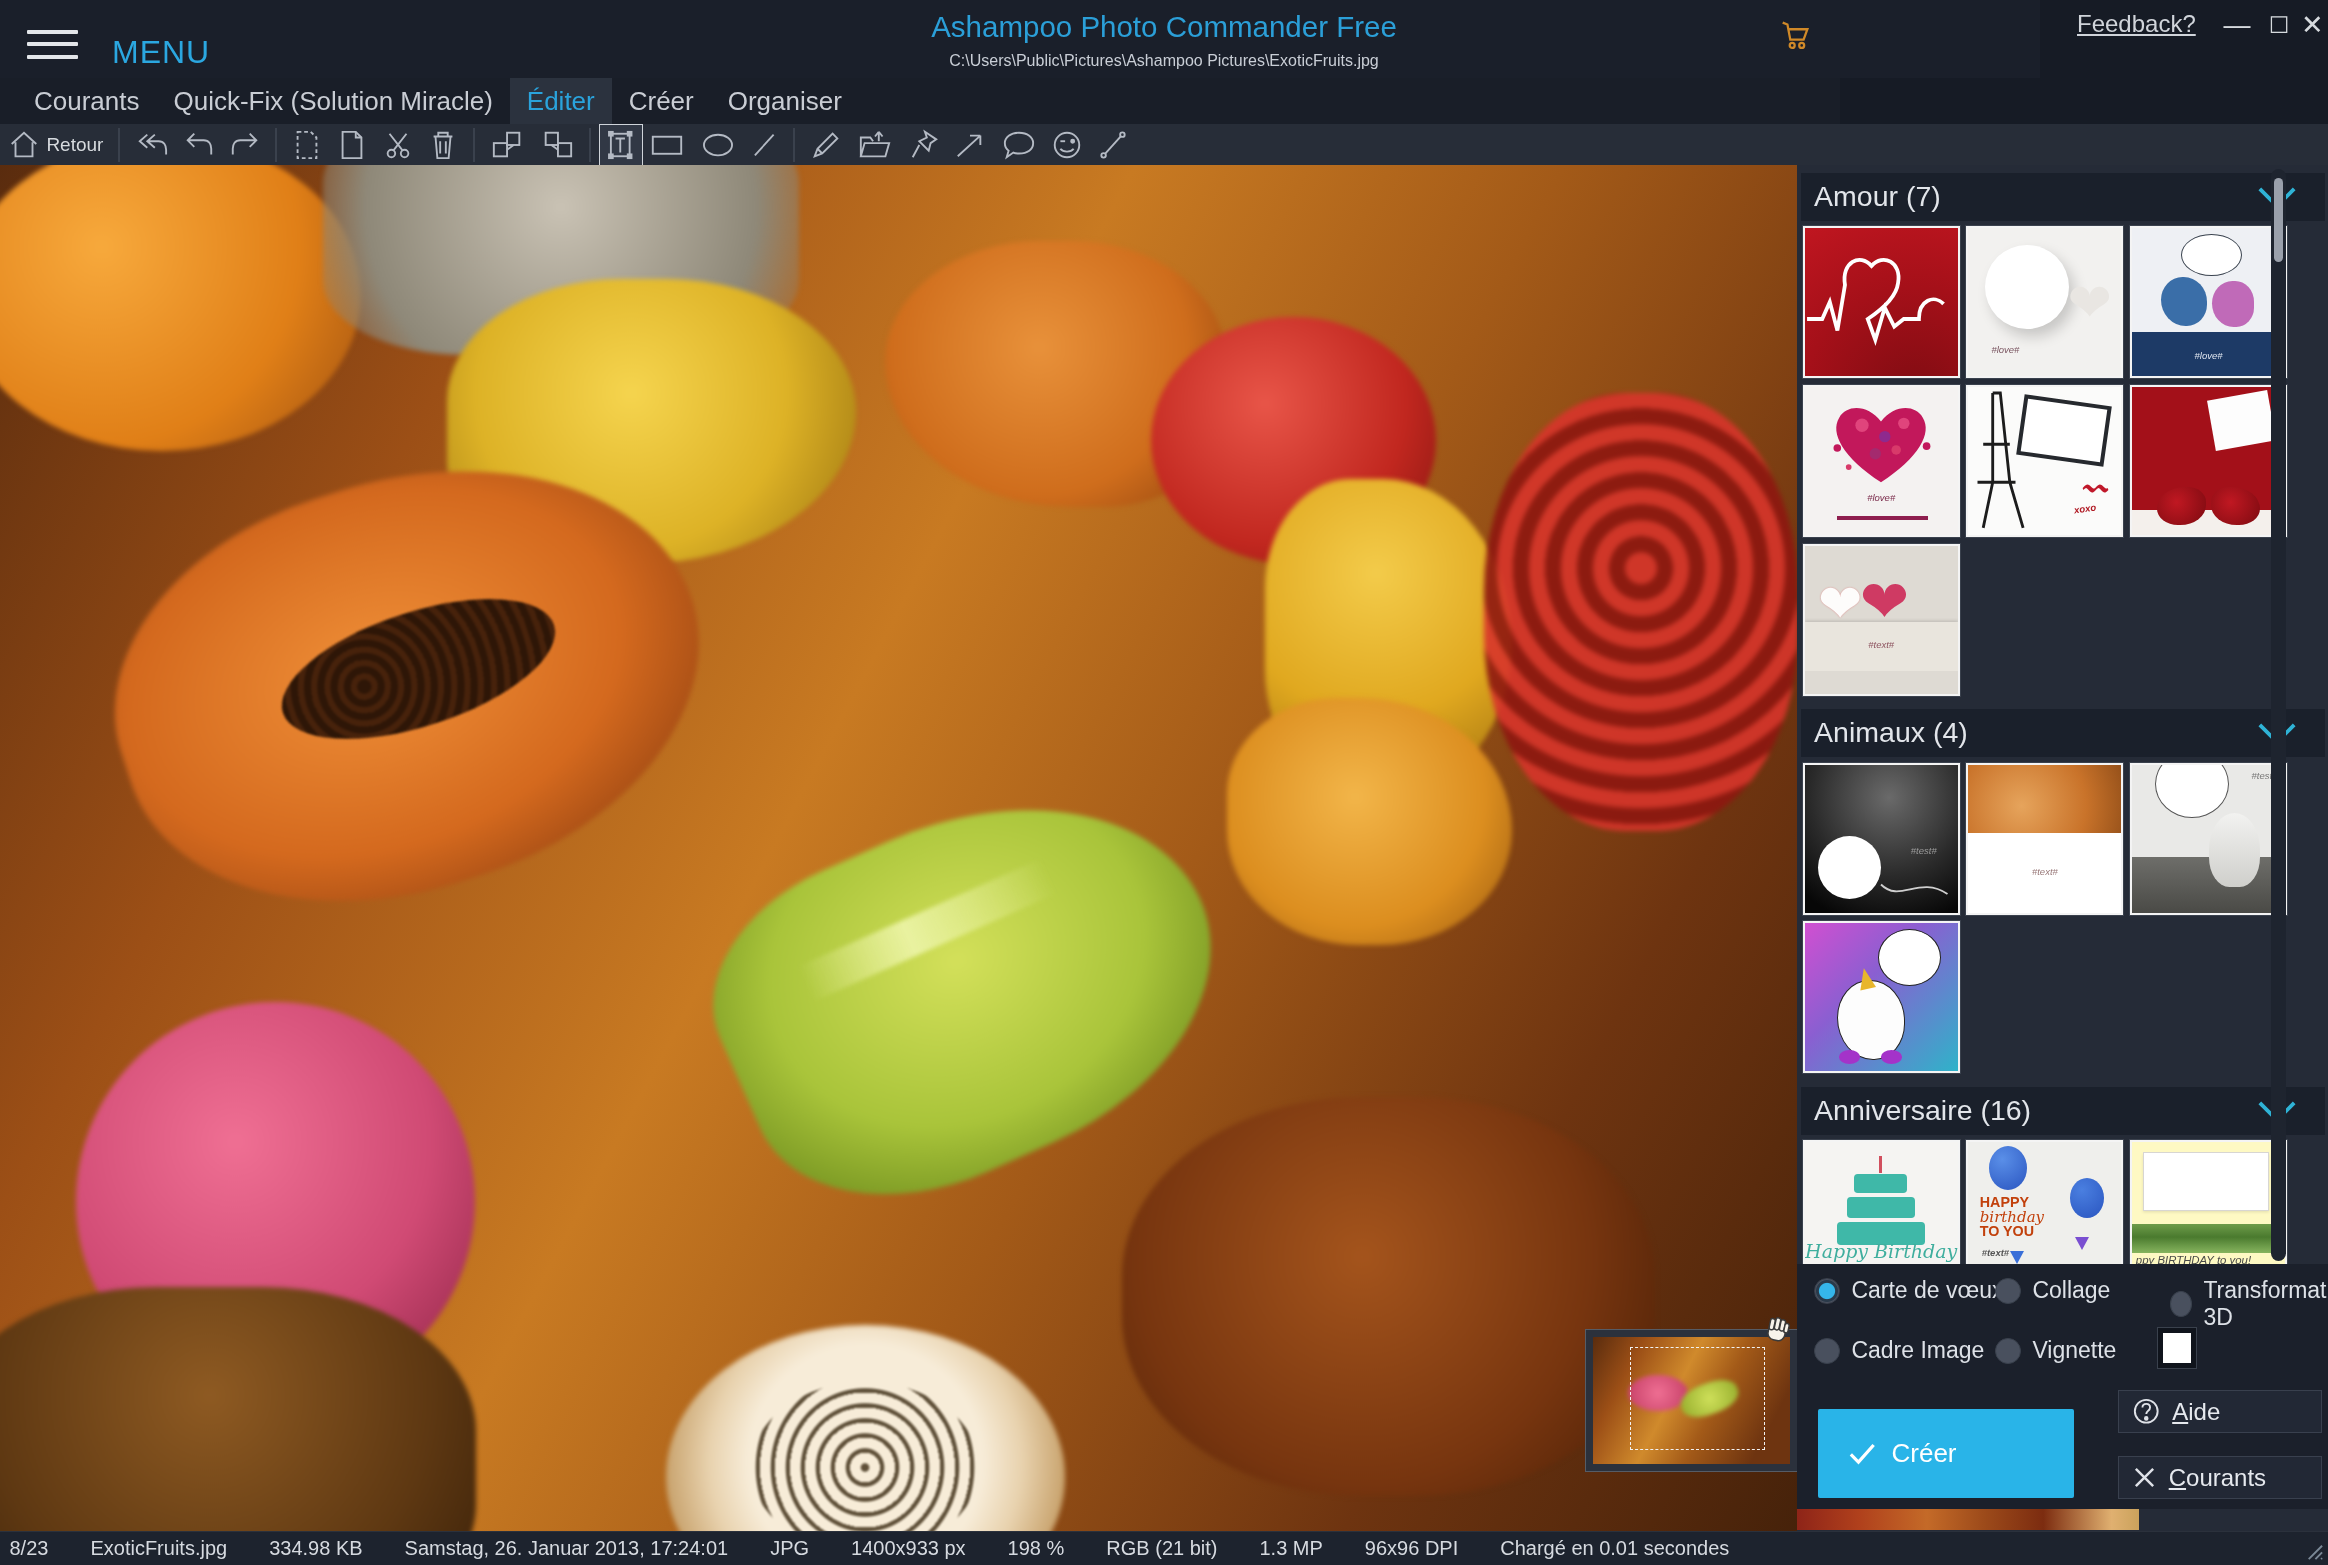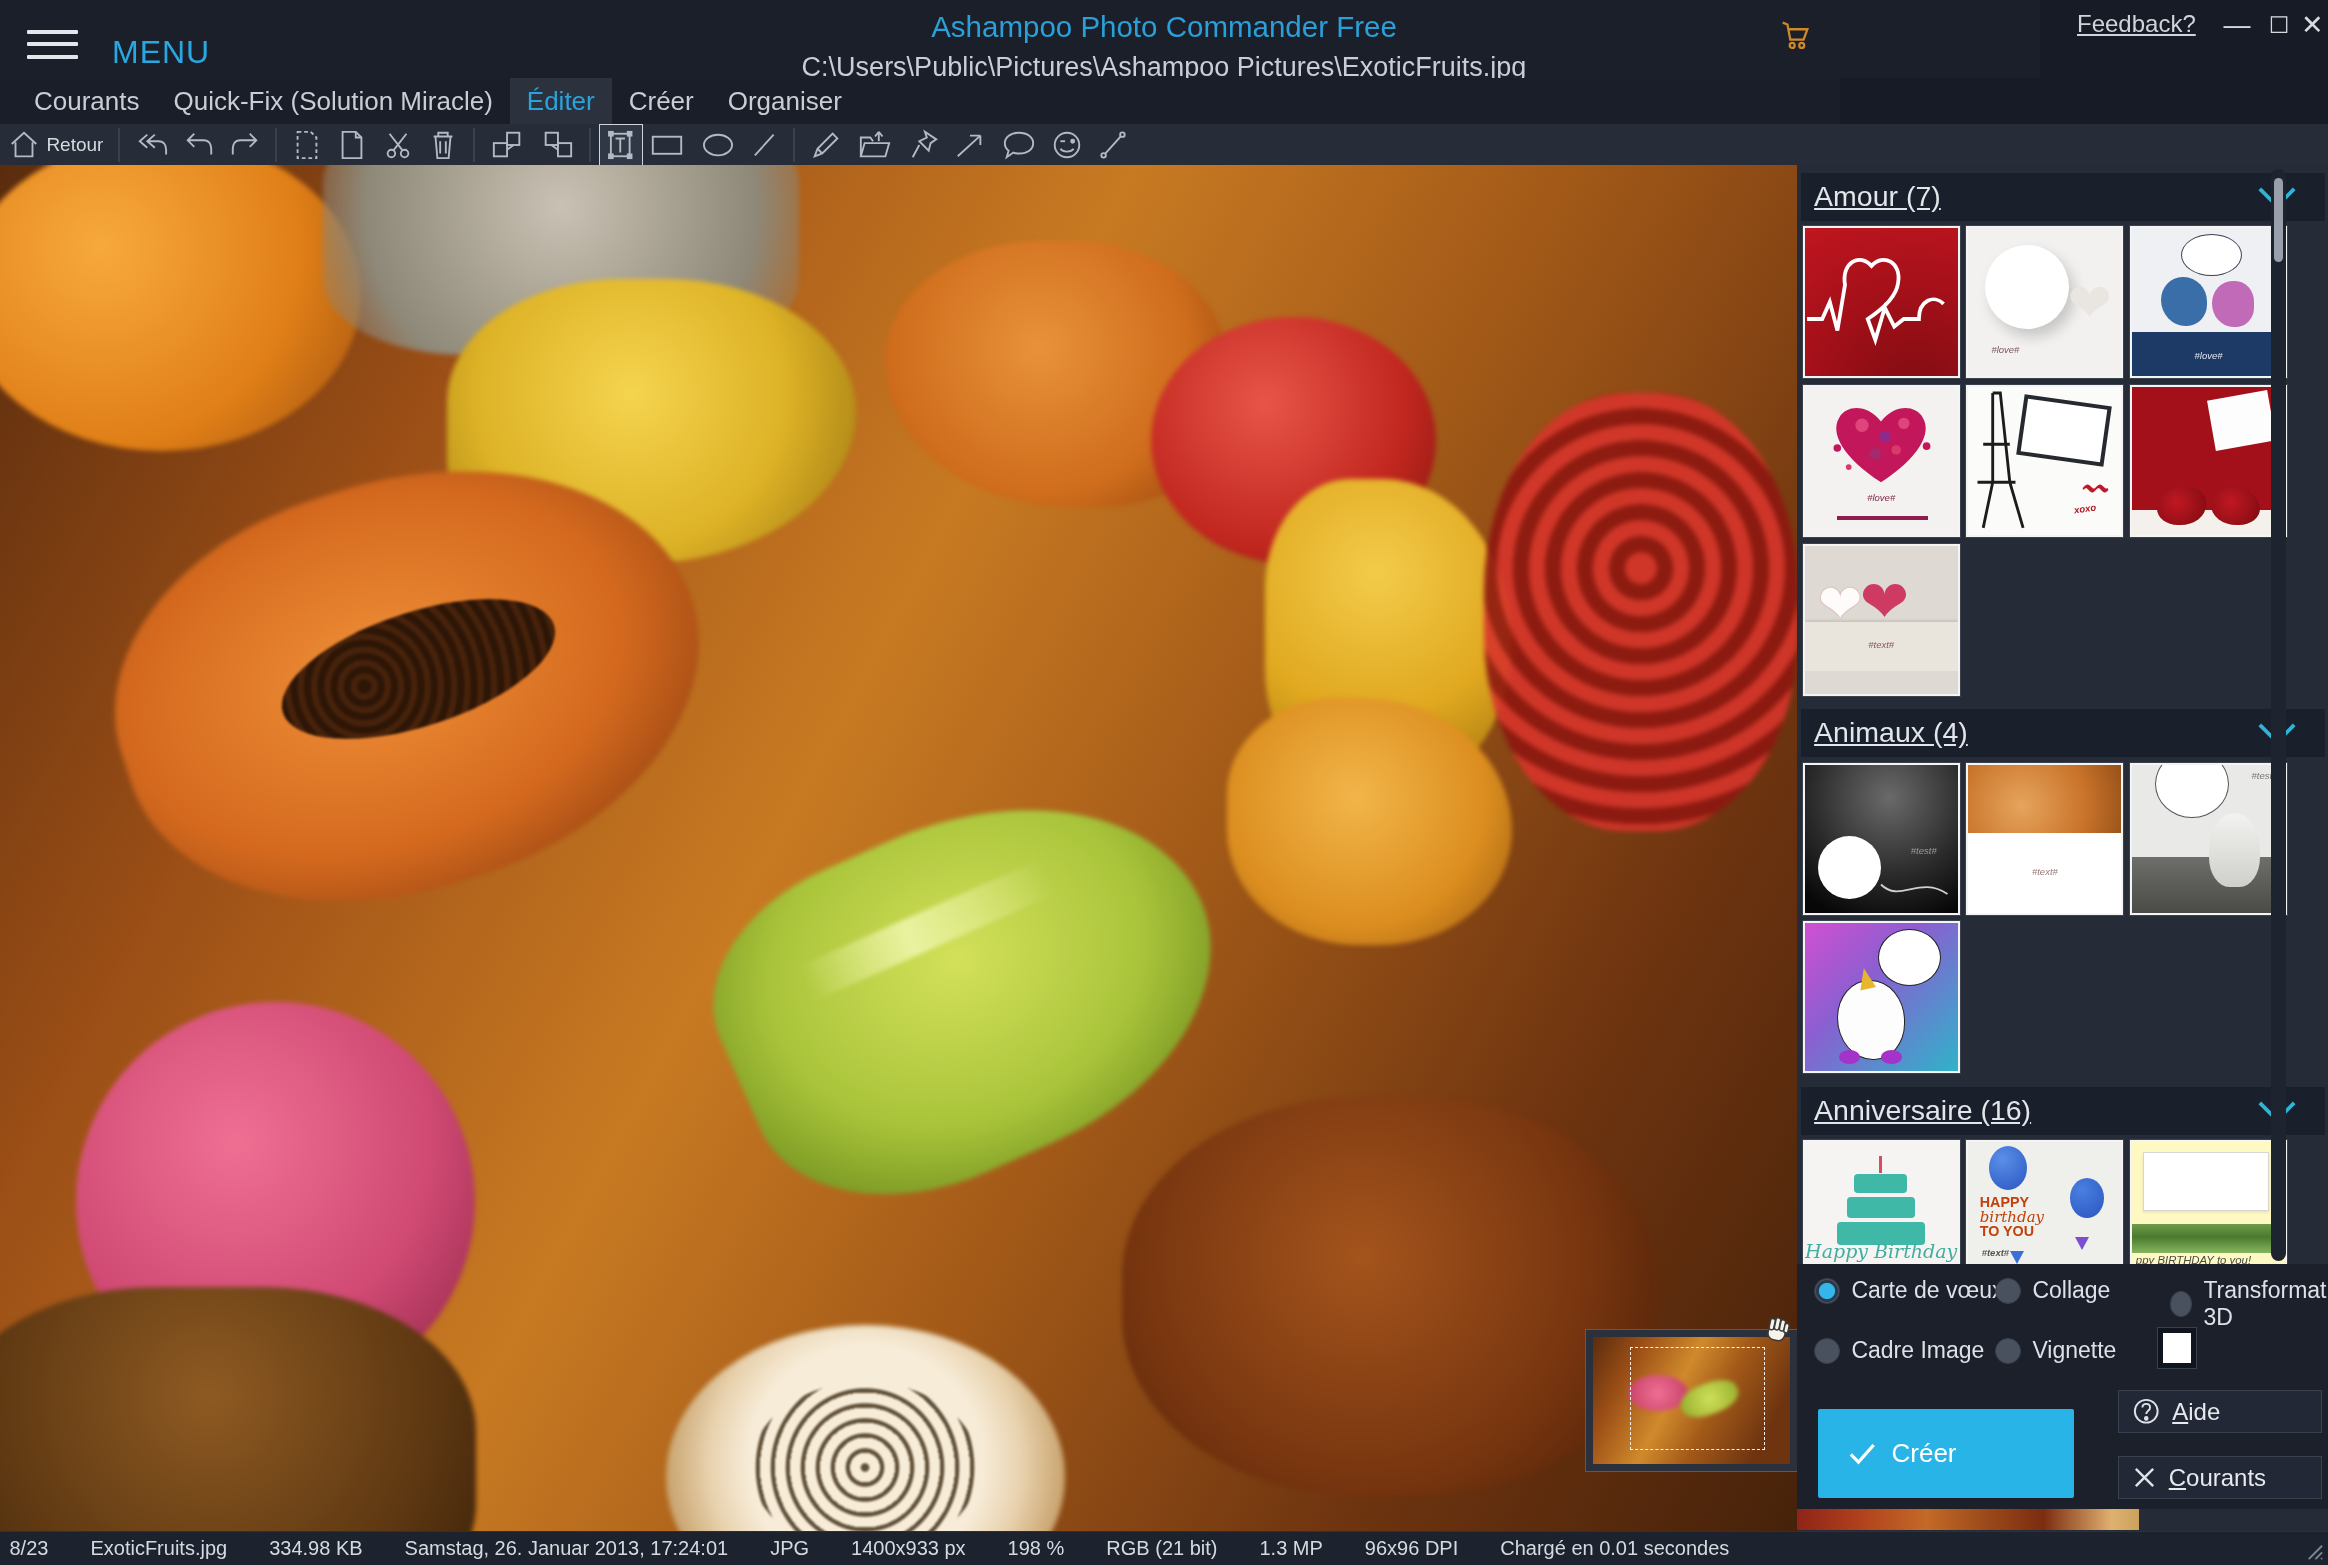--- a/index.html
+++ b/index.html
@@ -7,21 +7,21 @@
     font-family:"Liberation Sans", sans-serif; }
   .app { position:absolute; inset:0; background:#161b25; color:#cdd2da; }
 
   
   .titlebar { position:absolute; left:0; top:0; width:2040px; height:78px; background:#1a1f2a; }
   .hamburger { position:absolute; left:27px; top:30px; width:51px; height:34px; cursor:pointer; }
   .hamburger span { display:block; height:3.8px; background:#e3e6ea; margin-bottom:8.6px; border-radius:1px; }
   .menu-label { position:absolute; left:112px; top:34px; font-size:32px; color:#2ba7e0; letter-spacing:1px; }
   .title-center { position:absolute; left:0; top:0; width:2328px; text-align:center; }
   .app-title { margin-top:9.5px; font-size:29.5px; color:#2b9fd8; }
-  .file-path { margin-top:8.6px; font-size:27px; color:#c9ced6; }
+  .file-path { margin-top:8.6px; font-size:16px; color:#c9ced6; }
   .cart-icon { position:absolute; left:1777px; top:15px; }
   .feedback { position:absolute; left:2077px; top:9.5px; font-size:24px; color:#d0d4da; text-decoration:underline; cursor:pointer; }
   .wc { position:absolute; top:7.6px; width:38px; height:34px; color:#d6dade; font-size:27px; text-align:center; line-height:34px; cursor:pointer; }
   .wc.min { left:2218px; } .wc.max { left:2260px; font-size:23px; } .wc.close { left:2298px; width:28.5px; }
 
   
   .tabbar { position:absolute; left:0; top:78px; width:1840px; height:46px; background:#191e28; display:flex; align-items:stretch; padding-left:17px; }
   .tab { font-size:26px; color:#c9cdd4; padding:0 17px; display:flex; align-items:center; cursor:pointer; }
   .tab.active { background:#2b323e; color:#2aa3dc; }
 
@@ -61,21 +61,21 @@
     background:linear-gradient(118deg,#5a2c0e,#9c4f16 20%,#d08a2c 42%,#a35a18 60%,#6e3410 85%),
       radial-gradient(circle at 20% 70%, #d04a74 0 14%, transparent 15%); }
   .nav-img::before { content:""; position:absolute; left:18%; top:30%; width:30%; height:28%; border-radius:50%; background:radial-gradient(circle,#ef6f93,#c23b63); filter:blur(1.9px); }
   .nav-img::after { content:""; position:absolute; left:44%; top:36%; width:30%; height:24%; border-radius:45%; background:radial-gradient(circle,#cfe05a,#93ab2a); transform:rotate(-20deg); filter:blur(1.9px); }
   .nav-rect { position:absolute; left:44px; top:17px; width:135px; height:103px; border:1.9px dashed #f2f2f2; z-index:3; }
   .grab-cursor { position:absolute; left:1761px; top:1149px; z-index:5; }
 
   
   .sidepanel { position:absolute; left:1797px; top:165px; width:532px; height:1366px; background:#252b37; }
   .sec-header { position:relative; margin:7.6px 3.8px 0 3.8px; height:48px; background:#1a202b; display:flex; align-items:center; padding:0 13.3px; cursor:pointer; }
-  .sec-title { font-size:28.5px; color:#e2e5ea; font-weight:400;text-decoration:underline; }
+  .sec-title { font-size:28.5px; color:#e2e5ea; font-weight:400; }
   .sec-chevron { position:absolute; right:27px; top:12.4px; }
   .grid { display:flex; flex-wrap:wrap; gap:6.7px; padding:5.7px; }
   .card { width:157px; height:152px; background:#fff; border:2.9px solid #f4f4f4; outline:1px solid #3a414d; position:relative; overflow:hidden; cursor:pointer; }
   .cap { position:absolute; font-size:9.5px; color:#7a5560; font-style:italic; }
 
   
   .t-a1 { background:radial-gradient(circle at 72% 115%, #7f0c12, #a51019 55%, #c01620); }
   .t-a2 { background:#f2f1ef; }
   .t-a2 .circle { position:absolute; left:17px; top:17px; width:84px; height:84px; border-radius:50%; background:#fff; box-shadow:5.7px 7.6px 13.3px rgba(0,0,0,.18); }
   .t-a2 .heart { position:absolute; right:9.5px; top:44px; font-size:53px; color:#e9e6e2; }

